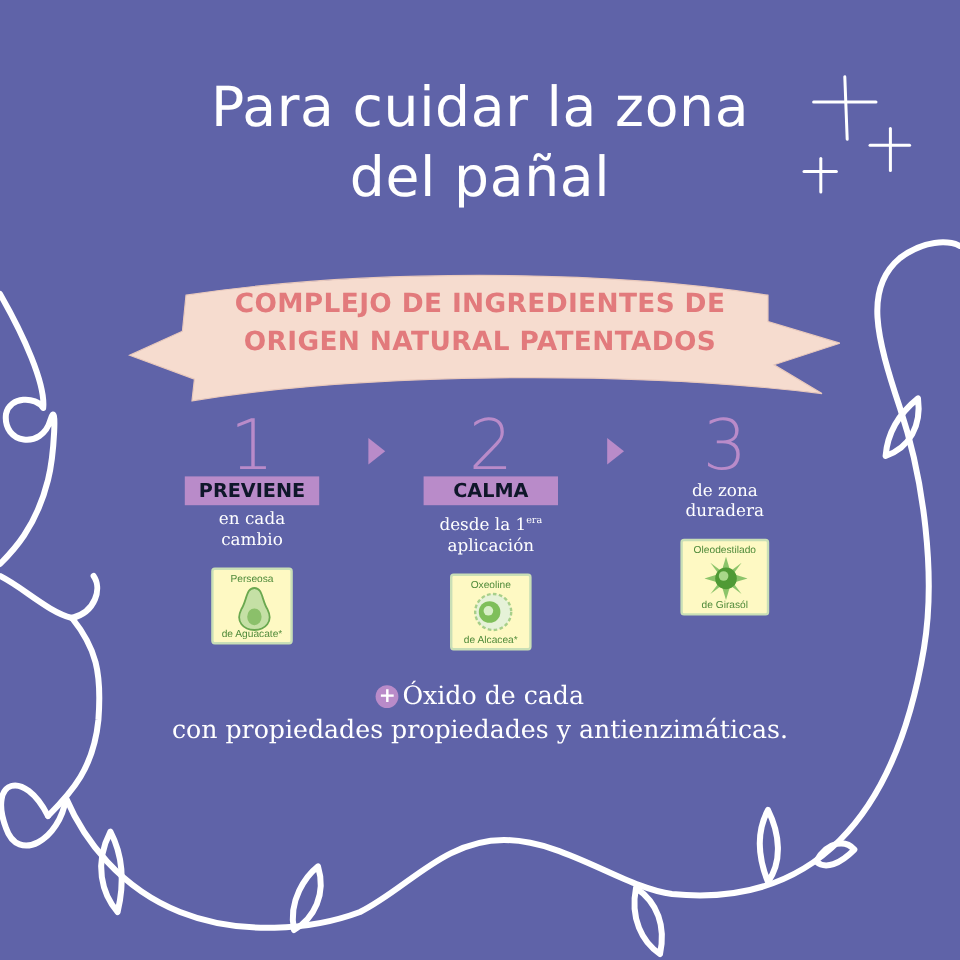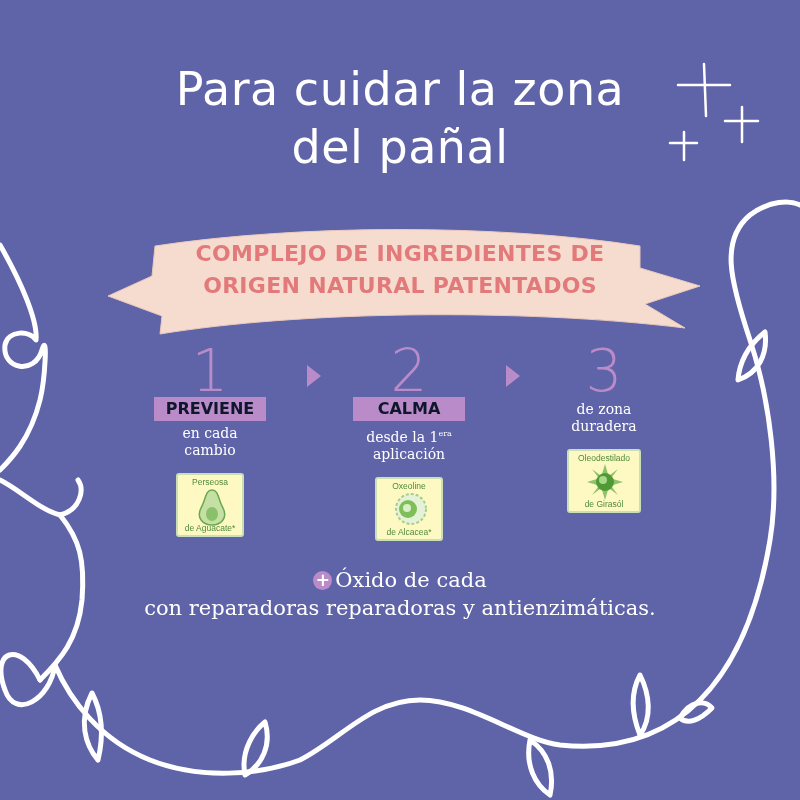--- a/index.html
+++ b/index.html
@@ -183,14 +183,14 @@
     </svg>
     <div class="badge-bot">de Girasól</div>
   </div>
 </div>
 
 <div class="zinc">
   <div class="zinc-line1">
     <span class="plus-circle">+</span>
     <span>Óxido de cada</span>
   </div>
-  <div>con reparadoras reparadoras y antienzimáticas.</div>
+  <div>con propiedades propiedades y antienzimáticas.</div>
 </div>
 
 </body></html>

